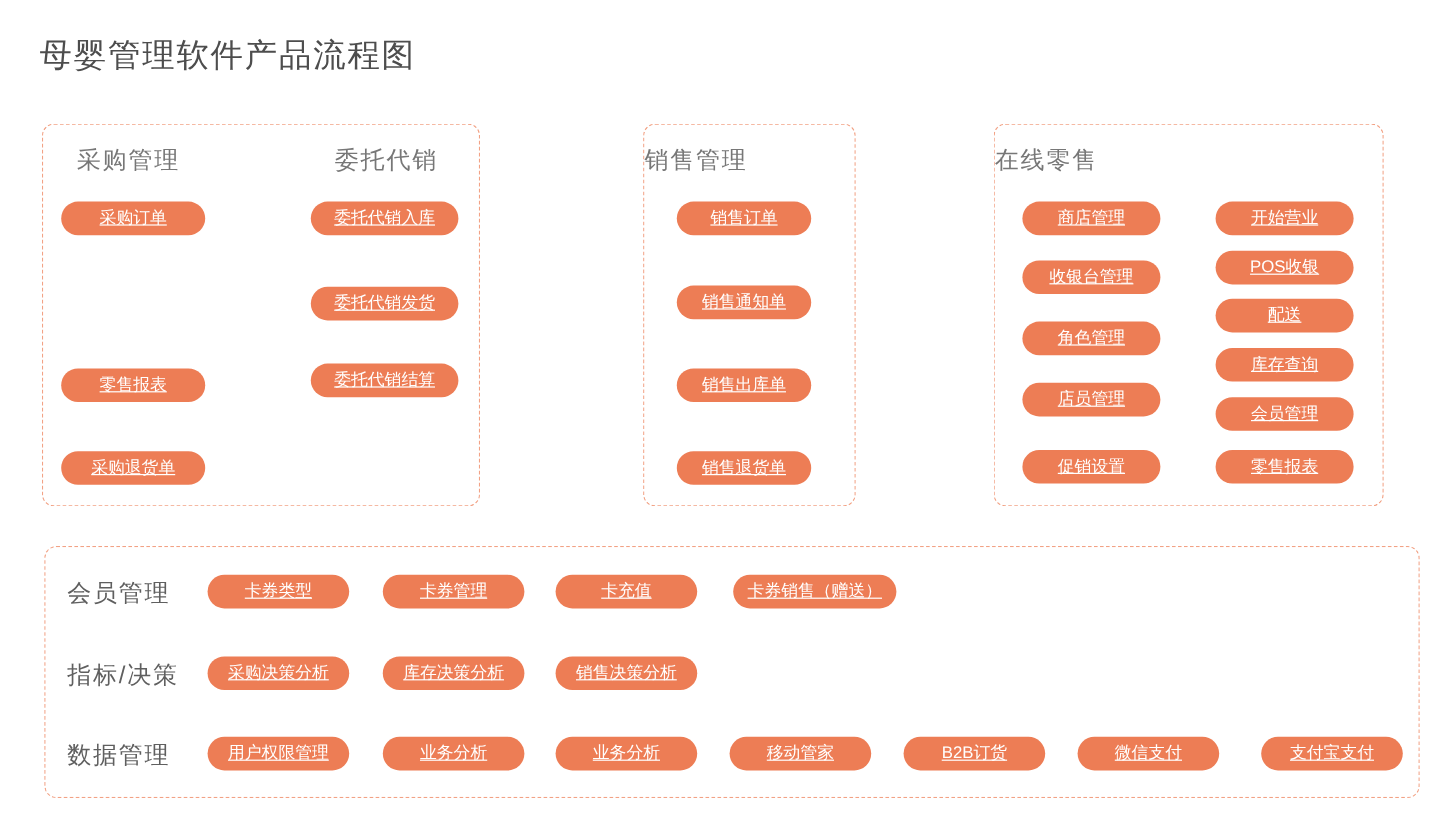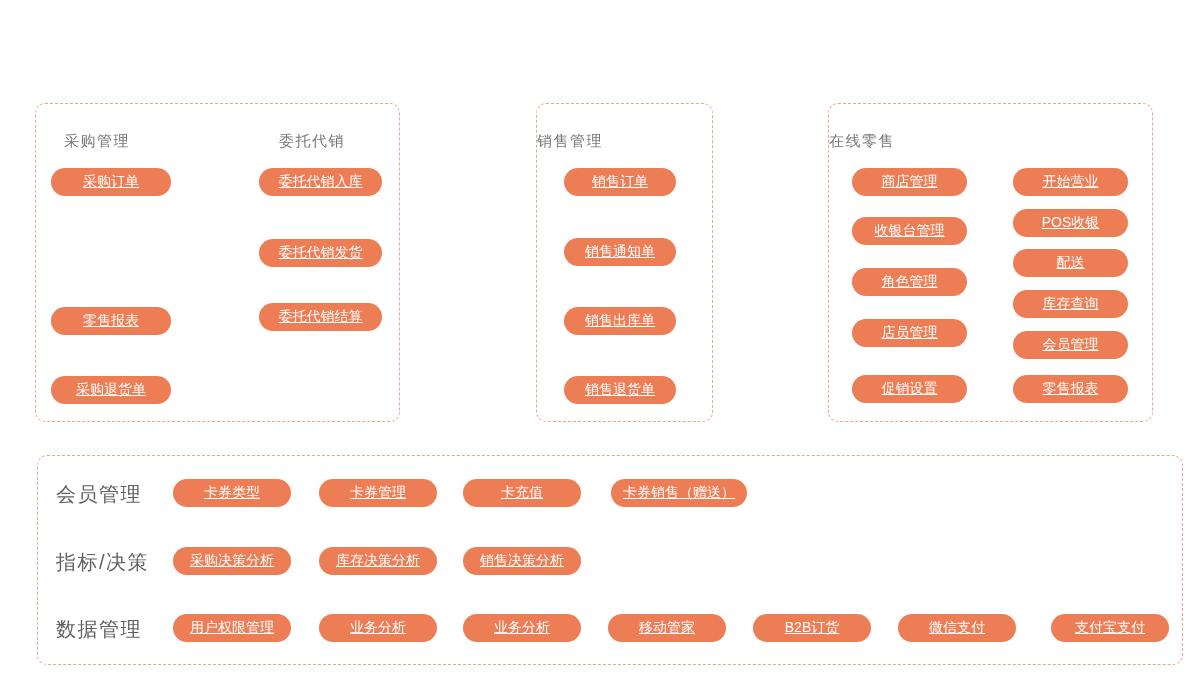--- a/index.html
+++ b/index.html
@@ -1,32 +1,33 @@
 <!DOCTYPE html>
 <html style="--node-fill: #ED7D55; --panel-border: #F2A285; --title-text: #4D4D4D; --header-text: #777777; --node-text: #FFFFFF;"><head>
 <meta charset="utf-8">
 <style>
   html,body{margin:0;padding:0;background:#ffffff;}
   body{font-family:"Liberation Sans",sans-serif;}
   .page{position:relative;width:1200px;height:700px;background:#ffffff;overflow:hidden;}
   .title{position:absolute;left:33px;top:28px;margin:0;font-size:27px;font-weight:500;
          color:var(--title-text,#4d4d4d);letter-spacing:1.5px;}
   .panel{position:absolute;border:1px dashed var(--panel-border,#f2a285);border-radius:10px;box-sizing:border-box;}
-  .hdr{position:absolute;font-size:15px;color:var(--header-text,#777777);letter-spacing:1.5px;white-space:nowrap;margin-top:12px;}
+  .hdr{position:absolute;font-size:20px;color:var(--header-text,#777777);letter-spacing:1.5px;white-space:nowrap;}
   .hdr-center{left:0;right:0;text-align:left;}
   .pill{position:absolute;height:28px;border-radius:14px;background:var(--node-fill,#ed7d55);
         color:var(--node-text,#ffffff);font-size:14px;display:flex;align-items:center;
         justify-content:center;white-space:nowrap;box-sizing:border-box;text-decoration:underline;}
   .row-label{position:absolute;font-size:20px;color:#5f5f5f;letter-spacing:1.5px;white-space:nowrap;}
 </style>
 </head>
 <body>
 
 <div class="page">
 
+  <h1 class="title">母婴管理软件产品流程图</h1>
 
   <div class="panel" style="left:35px;top:103px;width:365px;height:319px">
     <div class="hdr" style="left:28px;top:16px">采购管理</div>
     <div class="hdr" style="left:243px;top:16px">委托代销</div>
 
     <div class="pill" style="left:15px;top:64px;width:120px">采购订单</div>
     <div class="pill" style="left:15px;top:203px;width:120px">零售报表</div>
     <div class="pill" style="left:15px;top:272px;width:120px">采购退货单</div>
 
     <div class="pill" style="left:223px;top:64px;width:123px">委托代销入库</div>

